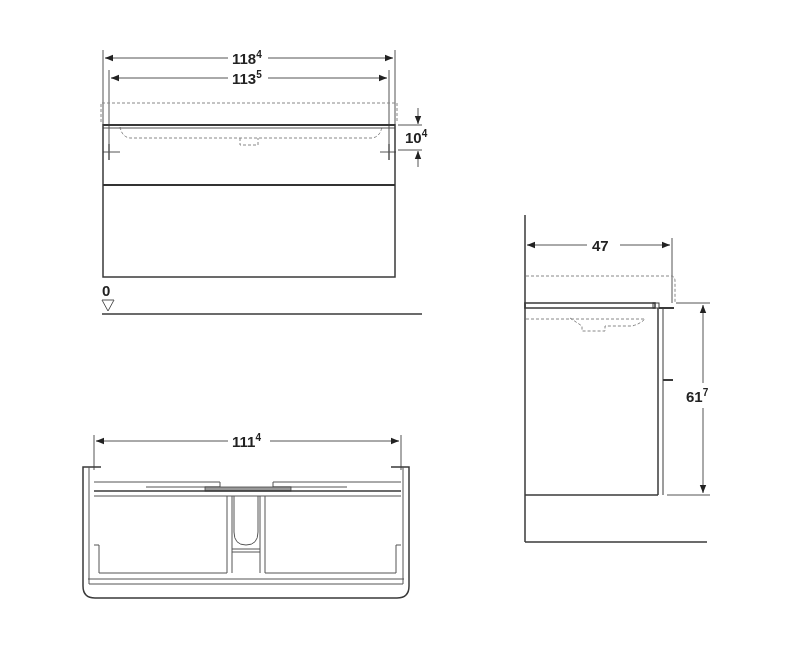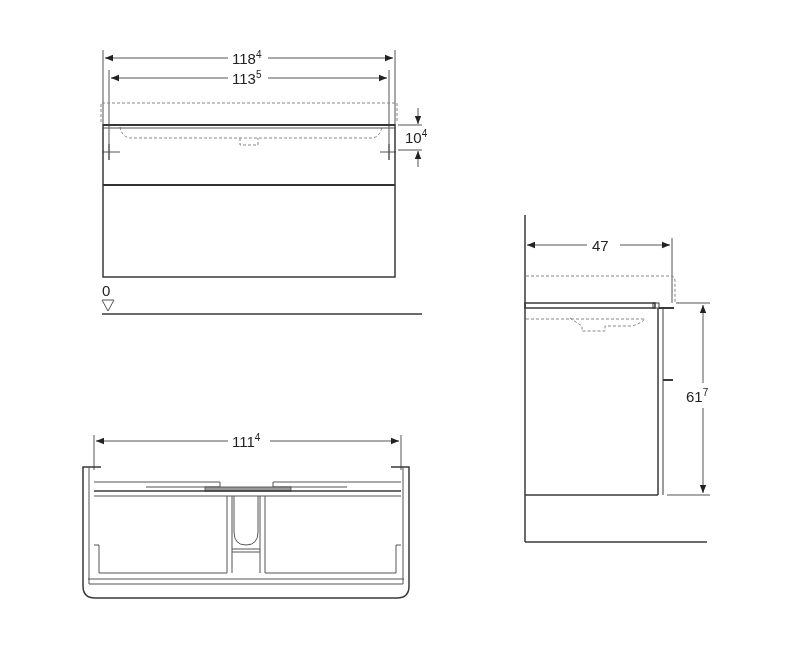--- a/index.html
+++ b/index.html
@@ -1,16 +1,16 @@
 <!DOCTYPE html>
 <html><head>
 <meta charset="utf-8">
 <style>
   html, body { margin: 0; padding: 0; background: #ffffff; }
-  #canvas { position: relative; width: 800px; height: 650px; background: #ffffff; overflow: hidden; }
+  #canvas { position: relative; width: 800px; height: 650px; background: #ffffff; overflow: hidden; font-weight: bold; }
   svg { position: absolute; left: 0; top: 0; }
   .dim-text { font-family: "Liberation Sans", sans-serif; font-size: 15px; fill: #222; }
   .sup { font-size: 10px; }
   .ln { stroke: #3a3a3a; fill: none; }
   .thin { stroke: #555; stroke-width: 1; fill: none; }
   .thick { stroke: #333; stroke-width: 2; fill: none; }
   .dash { stroke: #888; stroke-width: 1; fill: none; stroke-dasharray: 3 2; }
   .arrow { fill: #222; }
 </style>
 </head>

